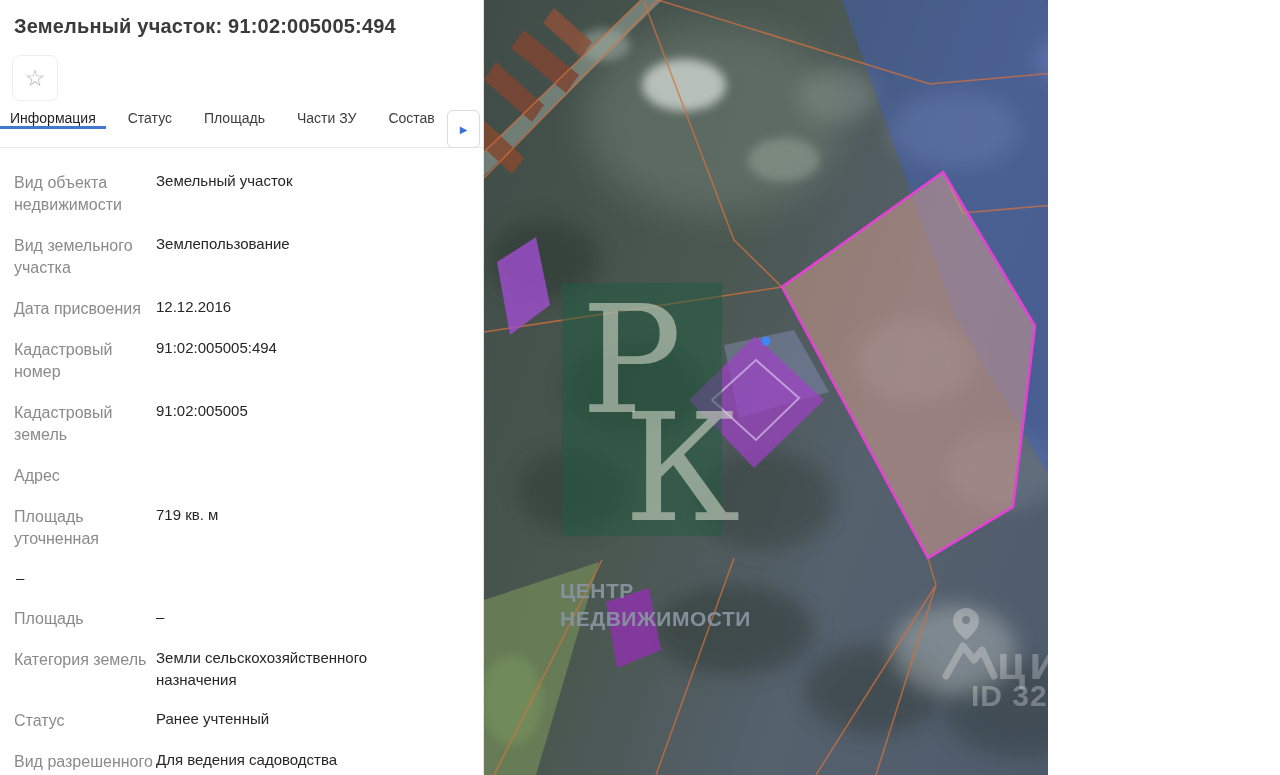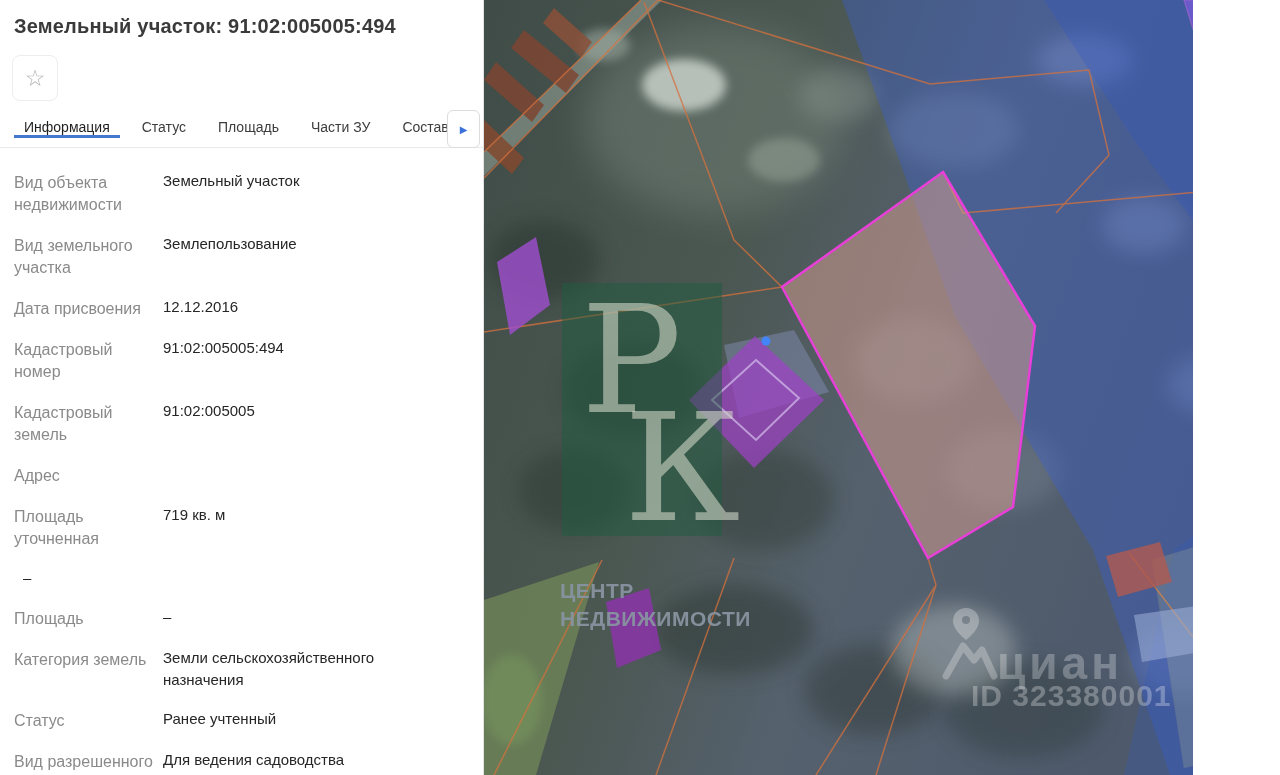--- a/index.html
+++ b/index.html
@@ -1,29 +1,29 @@
 <!DOCTYPE html>
 <html><head>
 <meta charset="utf-8">
 <style>
   html,body{margin:0;padding:0;background:#ffffff;font-family:"Liberation Sans",sans-serif;}
-  .app{position:relative;width:1193px;height:775px;overflow:hidden;background:#15803d;}
+  .app{position:relative;width:1048px;height:775px;overflow:hidden;background:#15803d;}
 
   
   .panel{position:absolute;left:0;top:0;width:484px;height:775px;background:#fff;z-index:2;border-right:1px solid #e3e3e3;box-sizing:border-box;}
   .panel-title{padding:15px 16px 0 14px;font-size:20px;font-weight:600;color:#3a3a3a;letter-spacing:.2px;}
   .star-btn{margin:17px 0 0 12px;width:44px;height:44px;border:1px solid #ededed;border-radius:8px;background:#fff;display:flex;align-items:center;justify-content:center;color:#b3b3b3;font-size:23px;line-height:1;cursor:pointer;}
-  .tabs{position:relative;display:flex;align-items:center;margin-top:9px;padding-left:14px;border-bottom:1px solid #e9e9e9;height:38px;box-sizing:border-box;}
+  .tabs{position:relative;display:flex;align-items:flex-start;margin-top:9px;border-bottom:1px solid #e9e9e9;height:38px;box-sizing:border-box;}
   .tab{display:flex;align-items:center;padding:0 10px;margin-right:12px;font-size:14px;color:#3d3d3d;border-bottom:3px solid transparent;box-sizing:border-box;cursor:pointer;white-space:nowrap;}
   .tab.active{border-bottom-color:#4478cf;color:#1f1f1f;}
   .tab-more{position:absolute;right:3px;top:0;width:31px;height:36px;background:#fff;border:1px solid #dcdcdc;border-radius:6px;display:flex;align-items:center;justify-content:center;color:#3b72d9;font-size:10px;cursor:pointer;}
   .fields{padding:22px 16px 0 14px;}
   .frow{display:flex;margin-bottom:17px;}
   .frow .lbl{flex:0 0 140px;font-size:16px;color:#8a8a8a;line-height:22px;padding-top:2px;}
-  .frow .val{margin-left:9px;max-width:270px;font-size:15px;color:#262626;line-height:22px;}
+  .frow .val{margin-left:2px;max-width:270px;font-size:15px;color:#262626;line-height:22px;}
 
   
   .map{position:absolute;left:484px;top:0;width:796px;height:775px;z-index:1;cursor:grab;background:#47525c;}
   .map svg{display:block;}
   .wm-sans{font-family:"Liberation Sans",sans-serif;}
   .wm-serif{font-family:"DejaVu Serif","Liberation Serif",serif;}
 </style>
 </head>
 <body>
 

